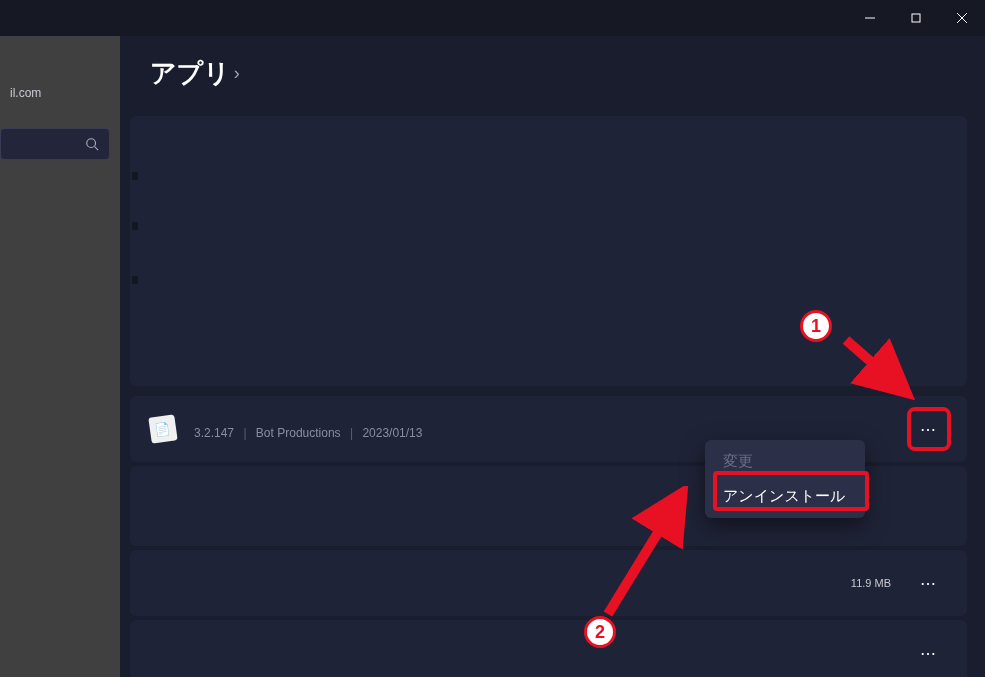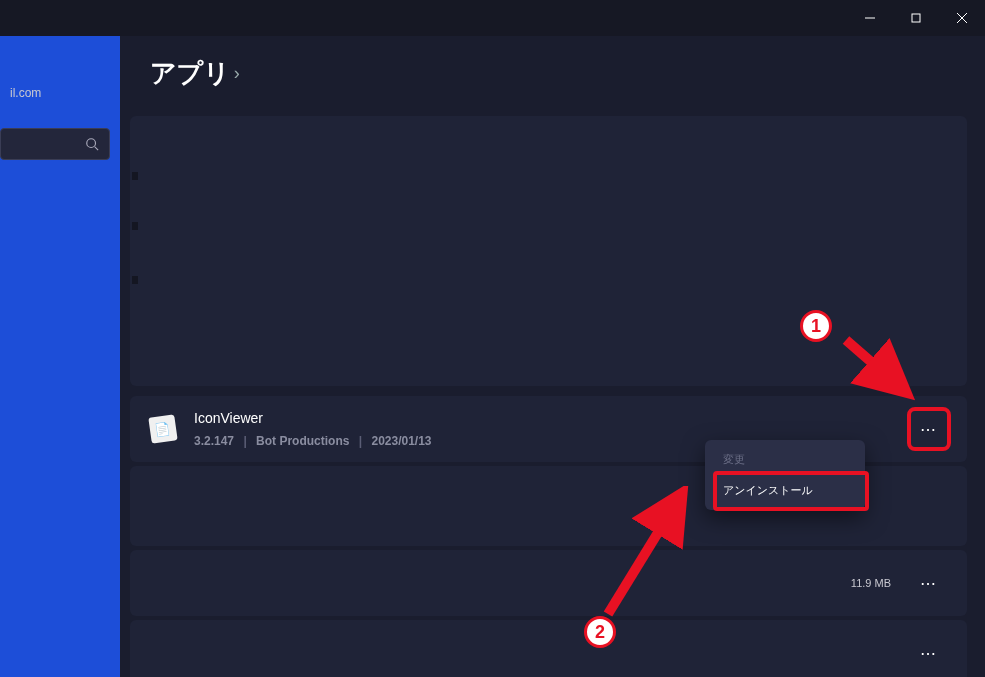--- a/index.html
+++ b/index.html
@@ -47,21 +47,21 @@
       font-size: 18px;
       color: #9aa;
       font-weight: normal;
     }
     .sidebar {
       position: absolute;
       left: 0;
       top: 36px;
       width: 120px;
       height: calc(100% - 36px);
-      background: #1d4ed8;
+      background: #404040;
       padding-top: 50px;
     }
     .sidebar-email {
       font-size: 12px;
       color: #c8c8d0;
       padding: 0 10px;
       text-align: left;
     }
     .search-bar {
       margin: 28px 10px 0 0;
@@ -118,21 +118,20 @@
     }
     .app-name {
       font-size: 14px;
       font-weight: 500;
       color: #fff;
     }
     .app-meta {
       font-size: 12px;
       color: #8a8da0;
       margin-top: 8px;
-      font-weight: bold;
     }
     .app-meta span.bar {
       margin: 0 6px;
       color: #5a5d75;
     }
     .more-btn {
       width: 36px;
       height: 36px;
       display: flex;
       align-items: center;
@@ -158,21 +157,21 @@
       width: 160px;
       background: #2b2f47;
       border-radius: 6px;
       overflow: hidden;
       z-index: 10;
       padding: 4px;
       box-shadow: 0 8px 22px rgba(0,0,0,0.5);
     }
     .menu-item {
       padding: 8px 14px;
-      font-size: 11px;
+      font-size: 15px;
       border-radius: 4px;
     }
     .menu-item.disabled {
       color: #6a6d85;
     }
     .menu-item.active {
       color: #fff;
     }
     .highlight-box {
       position: absolute;
@@ -244,21 +243,20 @@
   <span class="sep">›</span>
 </div>
 
 <div class="main-area">
 
   <div class="panel panel-tall"></div>
 
   <div class="app-row">
     <div class="app-icon-box">📄</div>
     <div class="app-info">
-      <div class="app-name">IconViewer</div>
       <div class="app-meta">
         <span>3.2.147</span>
         <span class="bar">|</span>
         <span>Bot Productions</span>
         <span class="bar">|</span>
         <span>2023/01/13</span>
       </div>
     </div>
     <div class="more-btn highlighted">
       <span>⋯</span>

